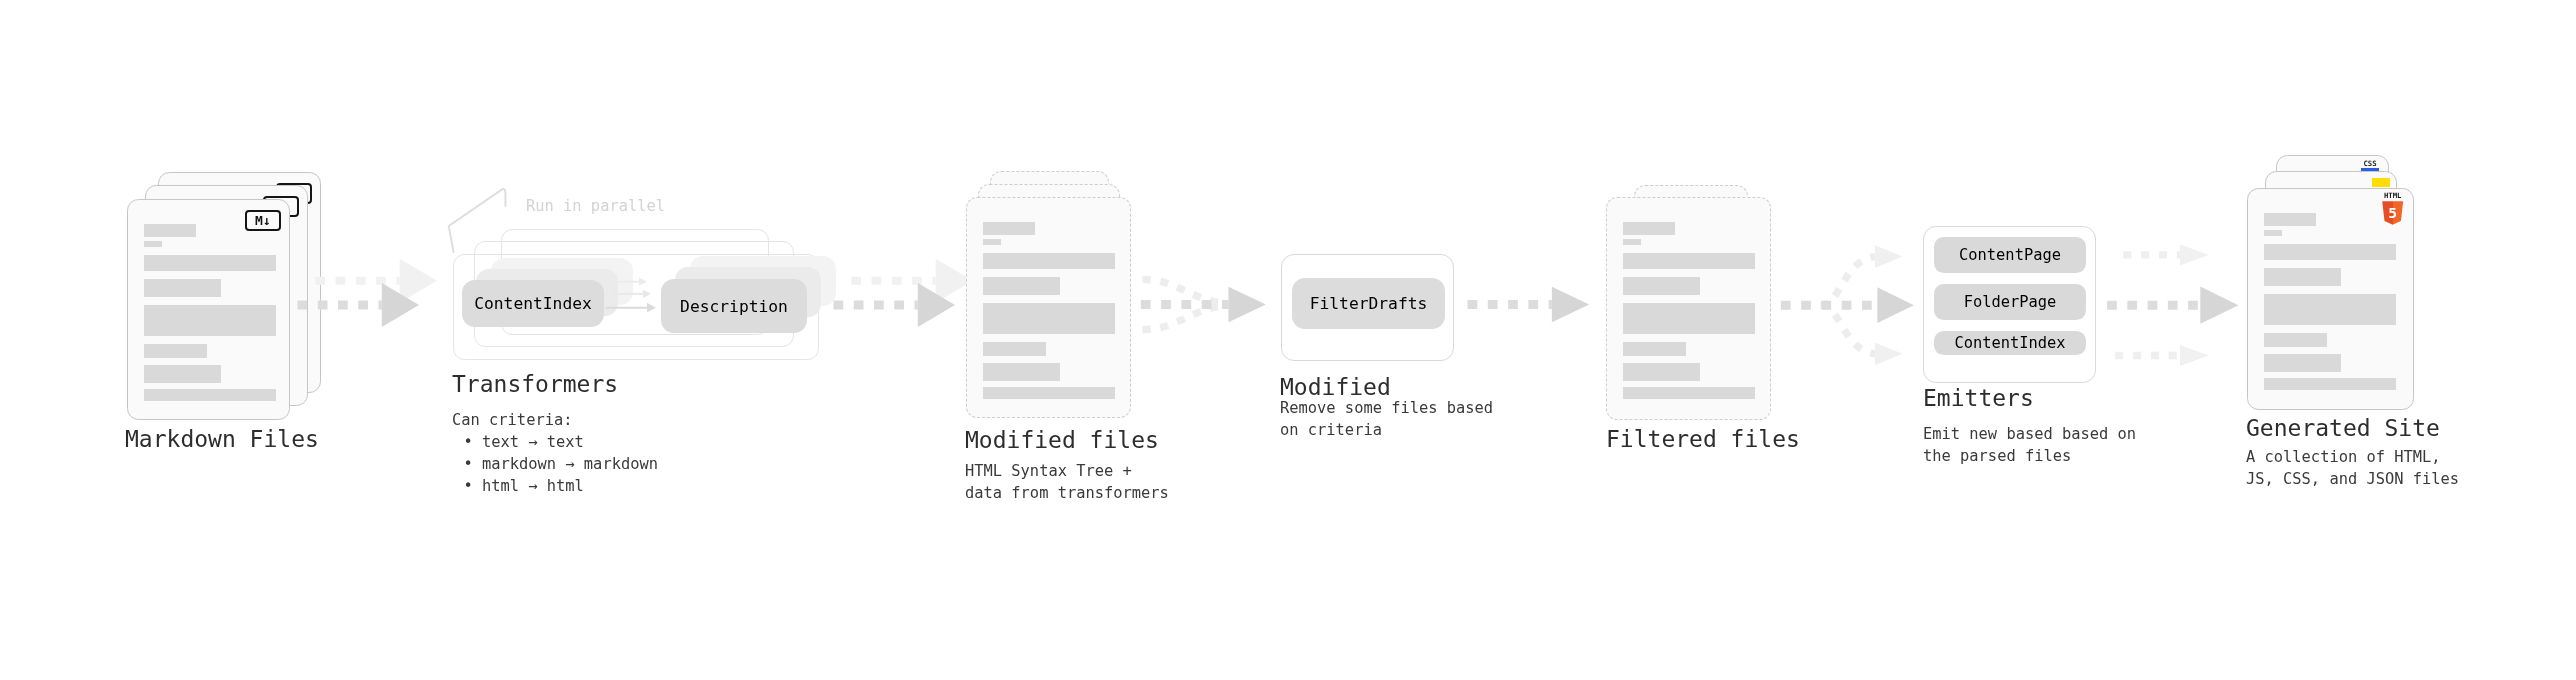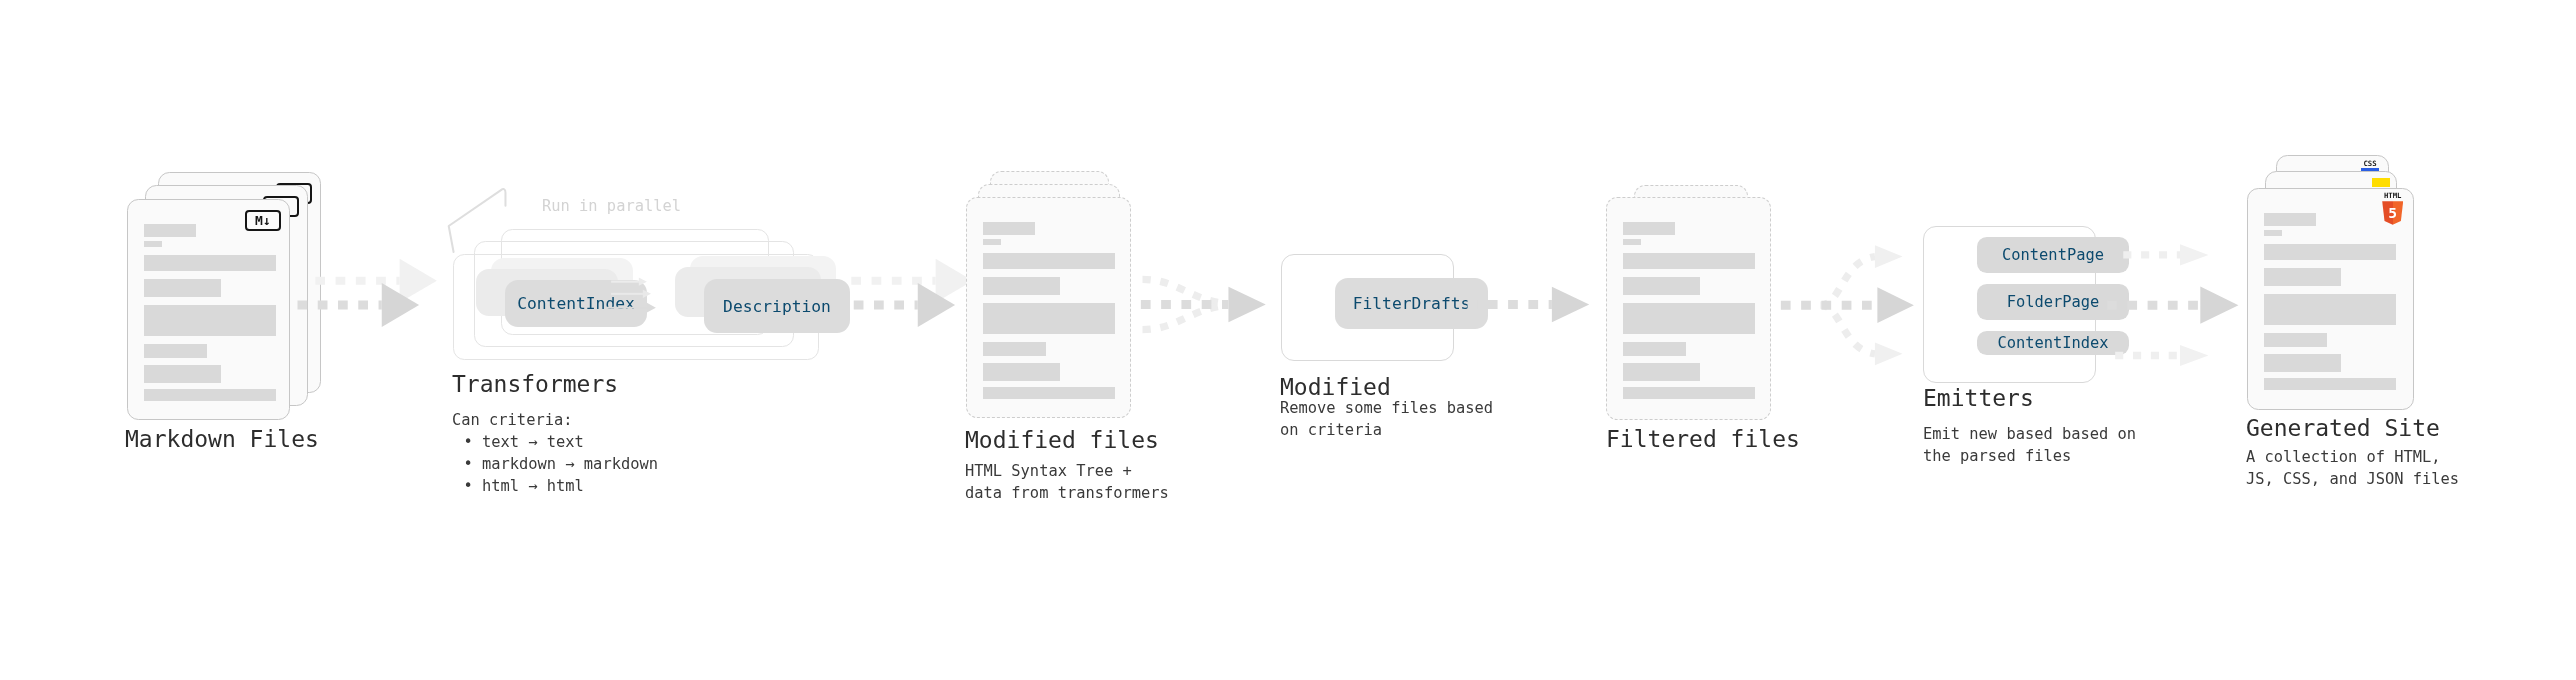--- a/index.html
+++ b/index.html
@@ -22,29 +22,29 @@
   
   .mdbadge{position:absolute;top:9.8px;right:8.1px;width:36px;height:21px;border:2.4px solid #151515;border-radius:4.1px;
            background:#fafafa;display:flex;align-items:center;justify-content:center;
            font-weight:bold;font-size:13px;color:#151515;box-sizing:border-box;}
   
   .tcard{position:absolute;background:transparent;border:1.6px solid #e4e4e4;border-radius:11.4px;box-sizing:border-box;}
   
   .card{position:absolute;background:#ffffff;border:1.6px solid #d9d9d9;border-radius:13px;box-sizing:border-box;}
   
   .pill{position:absolute;background:#dcdcdc;border-radius:13px;display:flex;align-items:center;justify-content:center;
-        font-size:16.3px;color:#0c4a6e;white-space:nowrap;margin-left:43px;}
+        font-size:16.3px;color:#000000;white-space:nowrap;}
   .pill.sm{font-size:15.4px;border-radius:9.8px;background:#d9d9d9;}
   .ghost{position:absolute;border-radius:13px;}
   .g1{background:#ebebeb;} .g2{background:#f3f3f3;}
   
   .label{position:absolute;font-size:23px;color:#2d2d2d;white-space:nowrap;}
   .desc{position:absolute;font-size:15.4px;line-height:22px;color:#3a3a3a;white-space:nowrap;}
   .desc .indent{padding-left:11.4px;}
-  .note{position:absolute;font-size:15.4px;color:#d3d3d3;white-space:nowrap;margin-left:16px;}
+  .note{position:absolute;font-size:15.4px;color:#d3d3d3;white-space:nowrap;}
   svg{position:absolute;overflow:visible;}
   
   .cssbadge{position:absolute;top:4.1px;right:6.5px;width:23px;text-align:center;font-weight:bold;font-size:7.3px;color:#1b1b1b;line-height:7.3px;}
   .cssbadge .bar{margin:0.8px auto 0;width:18px;height:2.4px;}
   .jsbadge{position:absolute;top:5.7px;right:5.7px;width:18px;height:9px;}
   .h5badge{position:absolute;top:3.3px;right:9.8px;width:21px;text-align:center;}
   .h5badge .word{font-weight:bold;font-size:7.3px;letter-spacing:0;color:#151515;line-height:8.1px;}
   .h5badge .shield{margin-top:0.8px;width:21px;height:23.6px;display:flex;align-items:center;justify-content:center;
         clip-path:polygon(0 0,100% 0,89% 84%,50% 100%,11% 84%);
         color:#fff;font-weight:bold;font-size:14.6px;}

